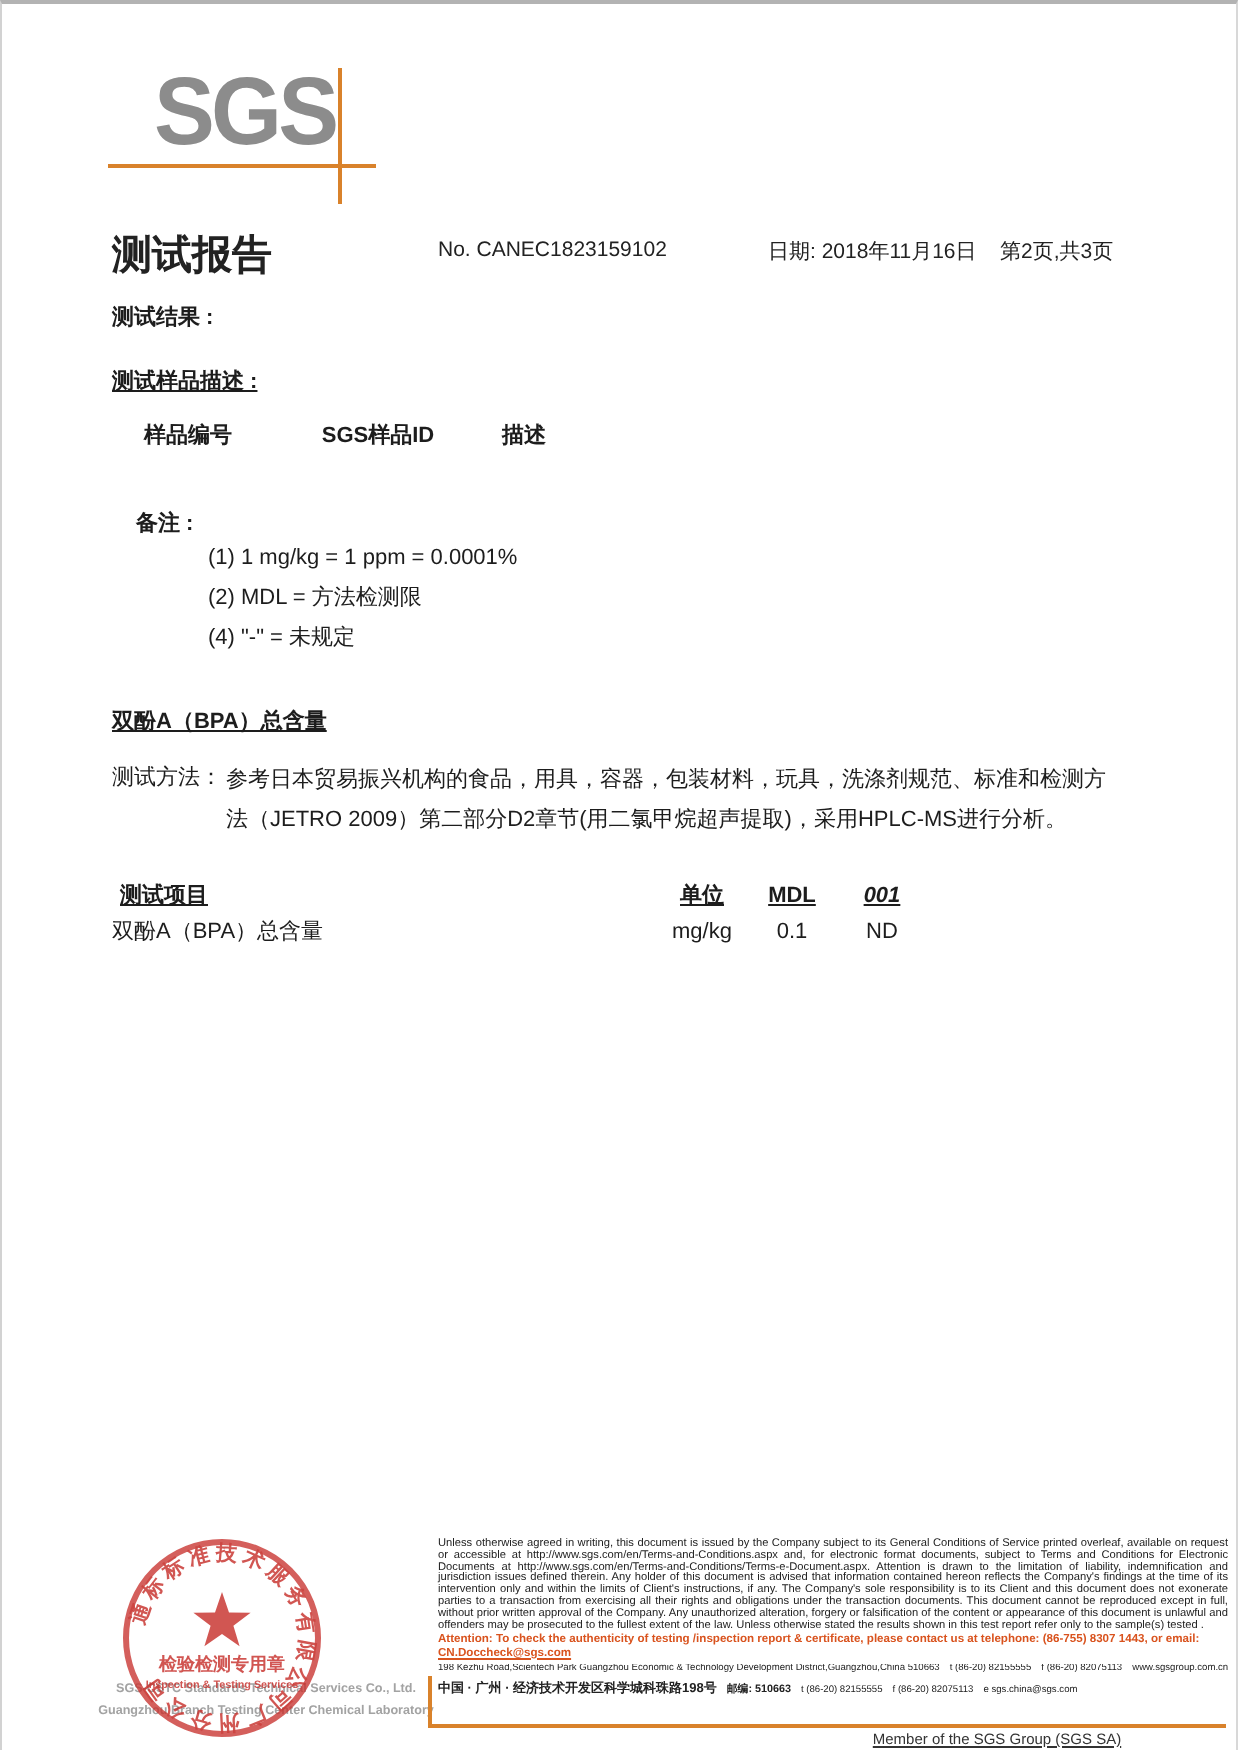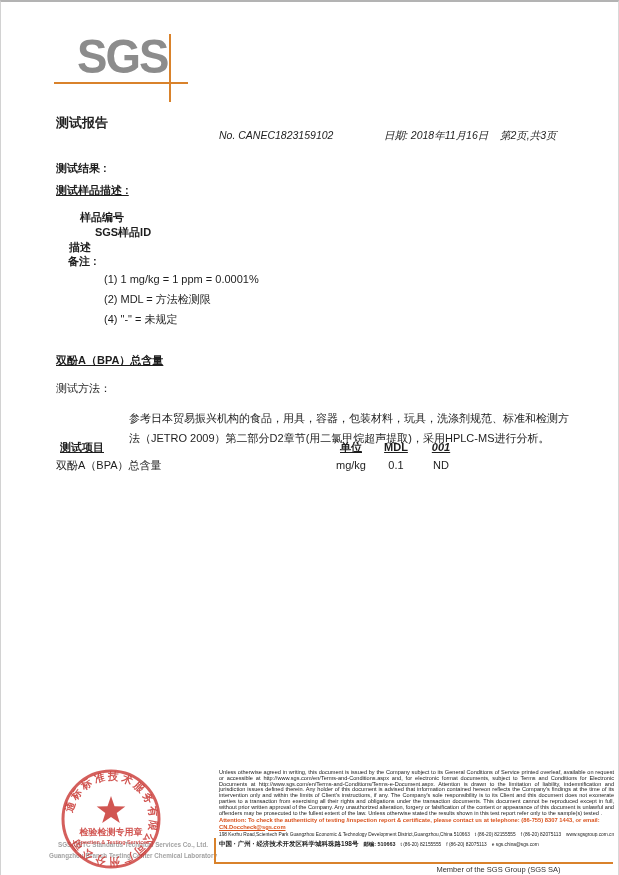--- a/index.html
+++ b/index.html
@@ -25,50 +25,50 @@
   .logo-text {
     left: 76px; top: 31px;
     font-size: 48px; line-height: 48px;
     font-weight: 700; letter-spacing: -2px;
     color: #8c8c8c;
     transform: scaleX(0.95); transform-origin: left;
   }
   .logo-hline { left: 53px; top: 80px; width: 134px; height: 2px; background: #d9822b; }
   .logo-vline { left: 168px; top: 32px; width: 2px; height: 68px; background: #d9822b; }
 
-  .doc-title { left: 55px; top: 112px; font-size: 13px; font-weight: 700; color: #222; }
-  .hdr-meta  { top: 127px; font-size: 10.5px; font-weight: 500; color: #222; font-style: italic; }
+  .doc-title { left: 55px; top: 112px; font-size: 20px; font-weight: 700; color: #222; }
+  .hdr-meta  { top: 117px; font-size: 10.5px; font-weight: 500; color: #222; }
   .hdr-no    { left: 218px; }
   .hdr-date  { left: 383px; }
   .hdr-page  { left: 499px; }
 
   
   .b11 { font-size: 11px; color: #1d1d1d; }
   .bold { font-weight: 700; }
   .ul { text-decoration: underline; }
 
-  .results-label { left: 55px; top: 159px; }
+  .results-label { left: 55px; top: 149px; }
   .sampledesc-label { left: 55px; top: 181px; text-decoration: underline; }
 
   .sample-table-header, .sample-table-row {
-    left: 60px; display: flex; align-items: baseline; flex-direction: column;
+    left: 60px; display: flex; align-items: baseline;
   }
   .sample-table-header { top: 208px; }
   .sample-table-row { top: 227px; }
   .st-c1 { width: 66px; text-align: center; }
   .st-c2 { width: 108px; text-align: center; margin-left: 8px; }
   .st-c3 { margin-left: 8px; text-align: left; }
 
   .notes-label { left: 55px; top: 252px; margin-left: 12px; }
   .notes-list { left: 103px; top: 267px; list-style: none; }
   .notes-list li { line-height: 20px; font-size: 11px; }
 
   .bpa-title { left: 55px; top: 351px; }
   .method-label { left: 55px; top: 379px; text-align: center; }
-  .method-text { left: 128px; top: 379px; width: 442px; line-height: 19.5px; margin-top: 28px; }
+  .method-text { left: 112px; top: 379px; width: 442px; line-height: 19.5px; }
 
   .res-header, .res-row { left: 55px; display: flex; align-items: baseline; }
   .res-header { top: 418px; }
   .res-row { top: 436px; }
   .rt-item { width: 272px; text-align: left; padding-left: 4px; margin-top: 20px; }
   .rt-item.cell { padding-left: 0; }
   .rt-unit { width: 46px; text-align: center; }
   .rt-mdl  { width: 44px; text-align: center; }
   .rt-001  { width: 46px; text-align: center; }
   .italic { font-style: italic; }
@@ -94,21 +94,21 @@
     margin-top: 2.5px; display: flex; gap: 5px; align-items: baseline;
     font-size: 4.8px; color: #222; white-space: nowrap; overflow: hidden;
     font-weight: 500;
   }
   .addr-row .cn { font-size: 6.5px; font-weight: 700; }
   .addr-row .postal { font-size: 5.4px; font-weight: 700; }
 
   .v-orange { left: 213px; top: 836px; width: 1.5px; height: 25px; background: #d9822b; }
   .h-orange { left: 213px; top: 860px; width: 399px; height: 1.5px; background: #d9822b; }
   .member { left: 385px; top: 863px; width: 225px; text-align: center;
-    font-size: 7.5px; color: #333; font-weight: 500; }
+    font-size: 7.5px; color: #333; font-weight: 500; text-decoration: underline; }
 </style>
 </head>
 <body>
 
 <div class="page">
 
   <div class="abs logo-text">SGS</div>
   <div class="abs logo-hline"></div>
   <div class="abs logo-vline"></div>
 

